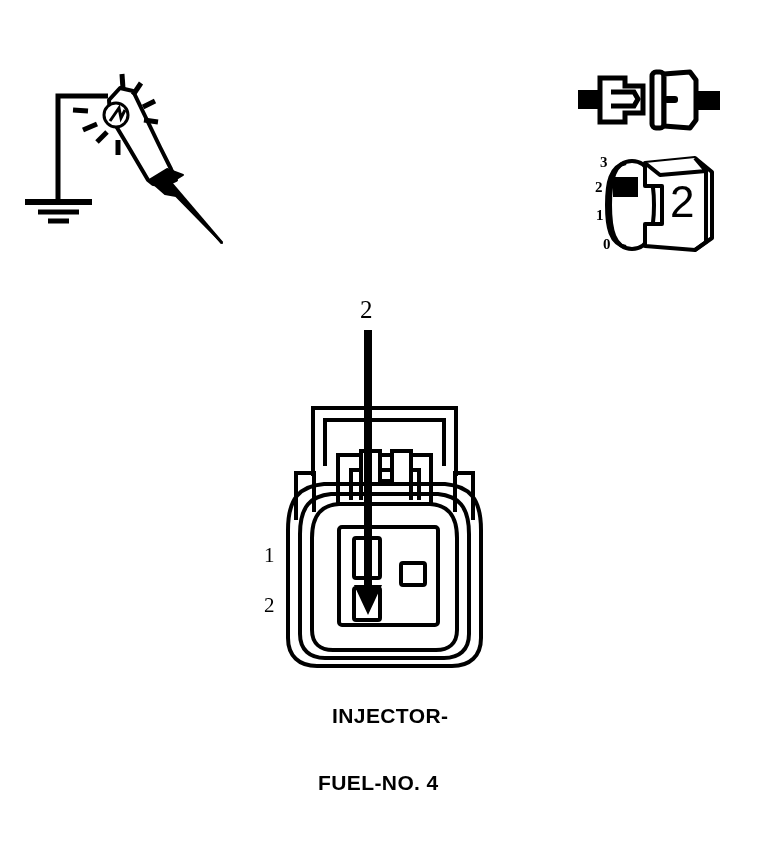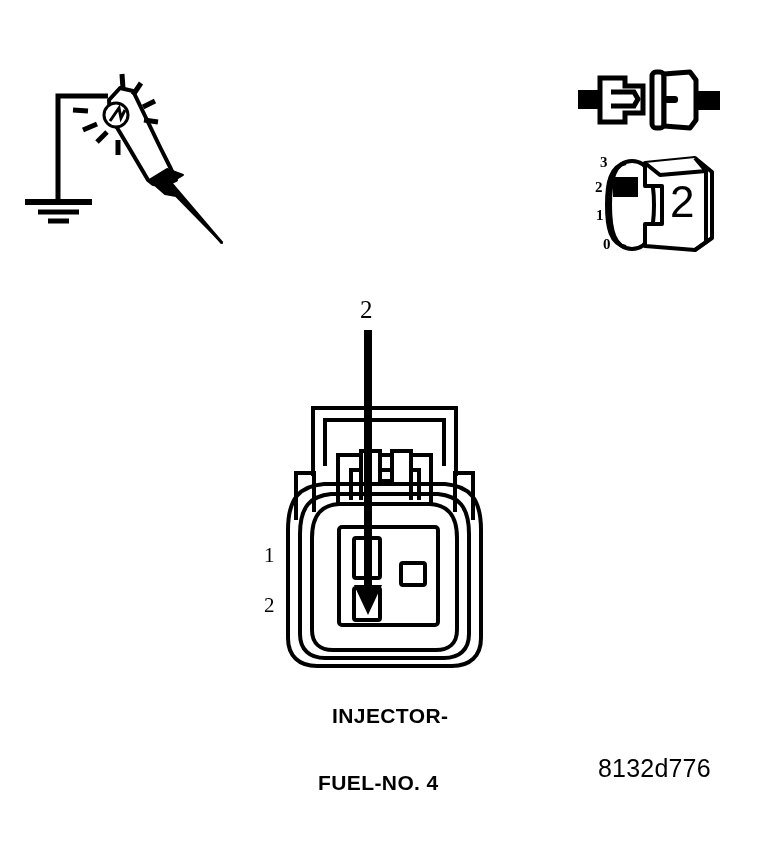--- a/index.html
+++ b/index.html
@@ -278,15 +278,14 @@
   <div class="txt dial-face-num" style="left:670px; top:180px;">2</div>
 
   <div class="txt arrow-num" style="left:360px; top:297px;">2</div>
 
   <div class="txt pin-label" style="left:264px; top:545px;">1</div>
   <div class="txt pin-label" style="left:264px; top:595px;">2</div>
 
   <div class="txt caption-line" style="left:332px; top:705px;">INJECTOR-</div>
   <div class="txt caption-line" style="left:318px; top:772px;">FUEL-NO. 4</div>
 
-  <div class="txt ref-code" style="left:598px; top:756px;">8132d776</div>
 
 </div>
 
 </body></html>

